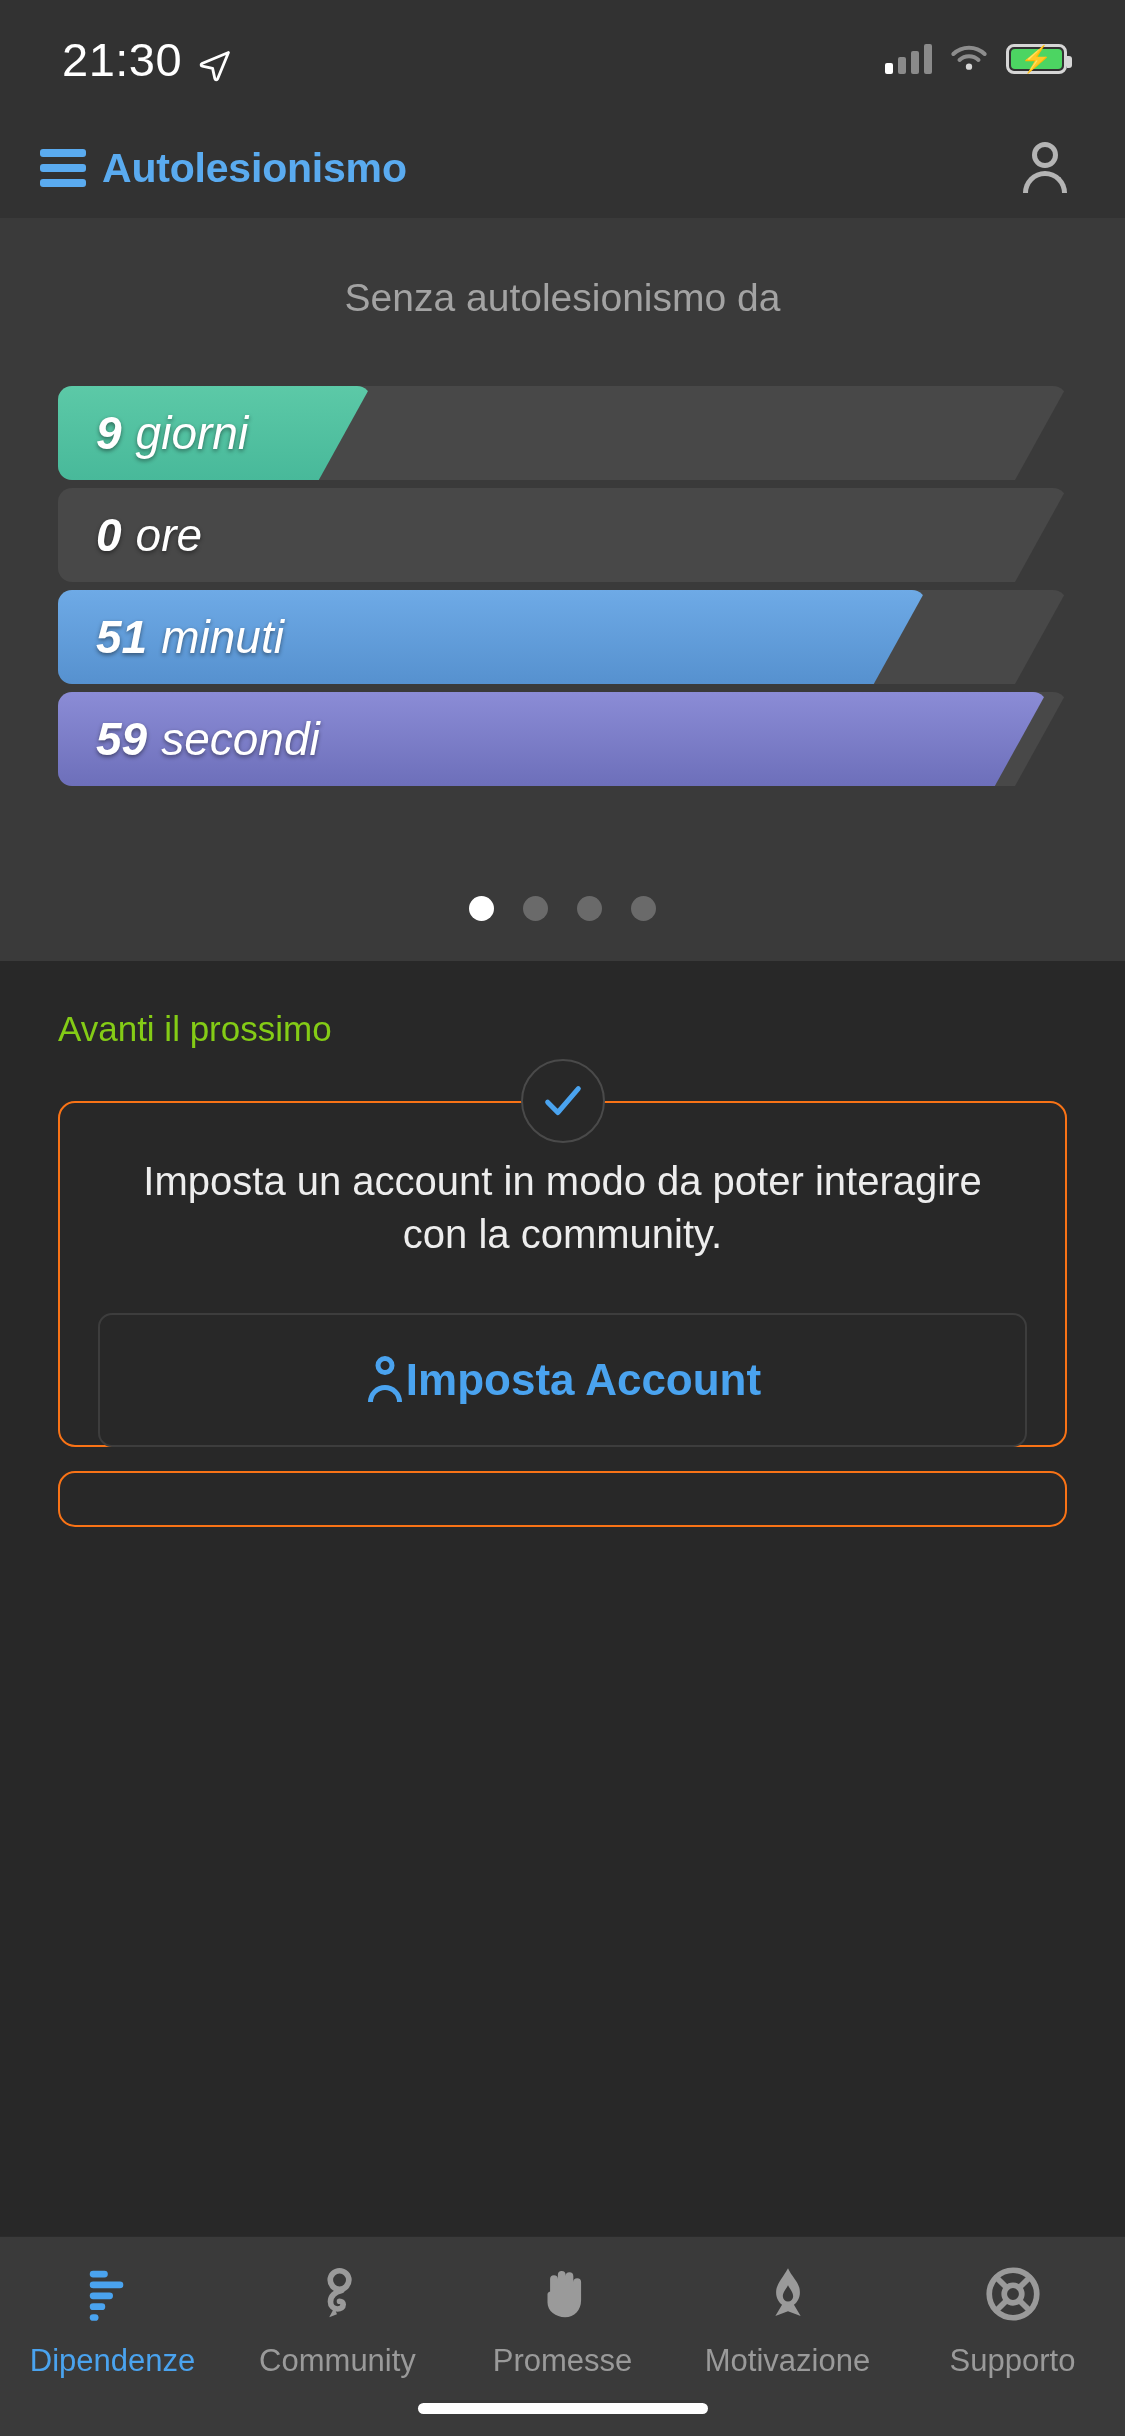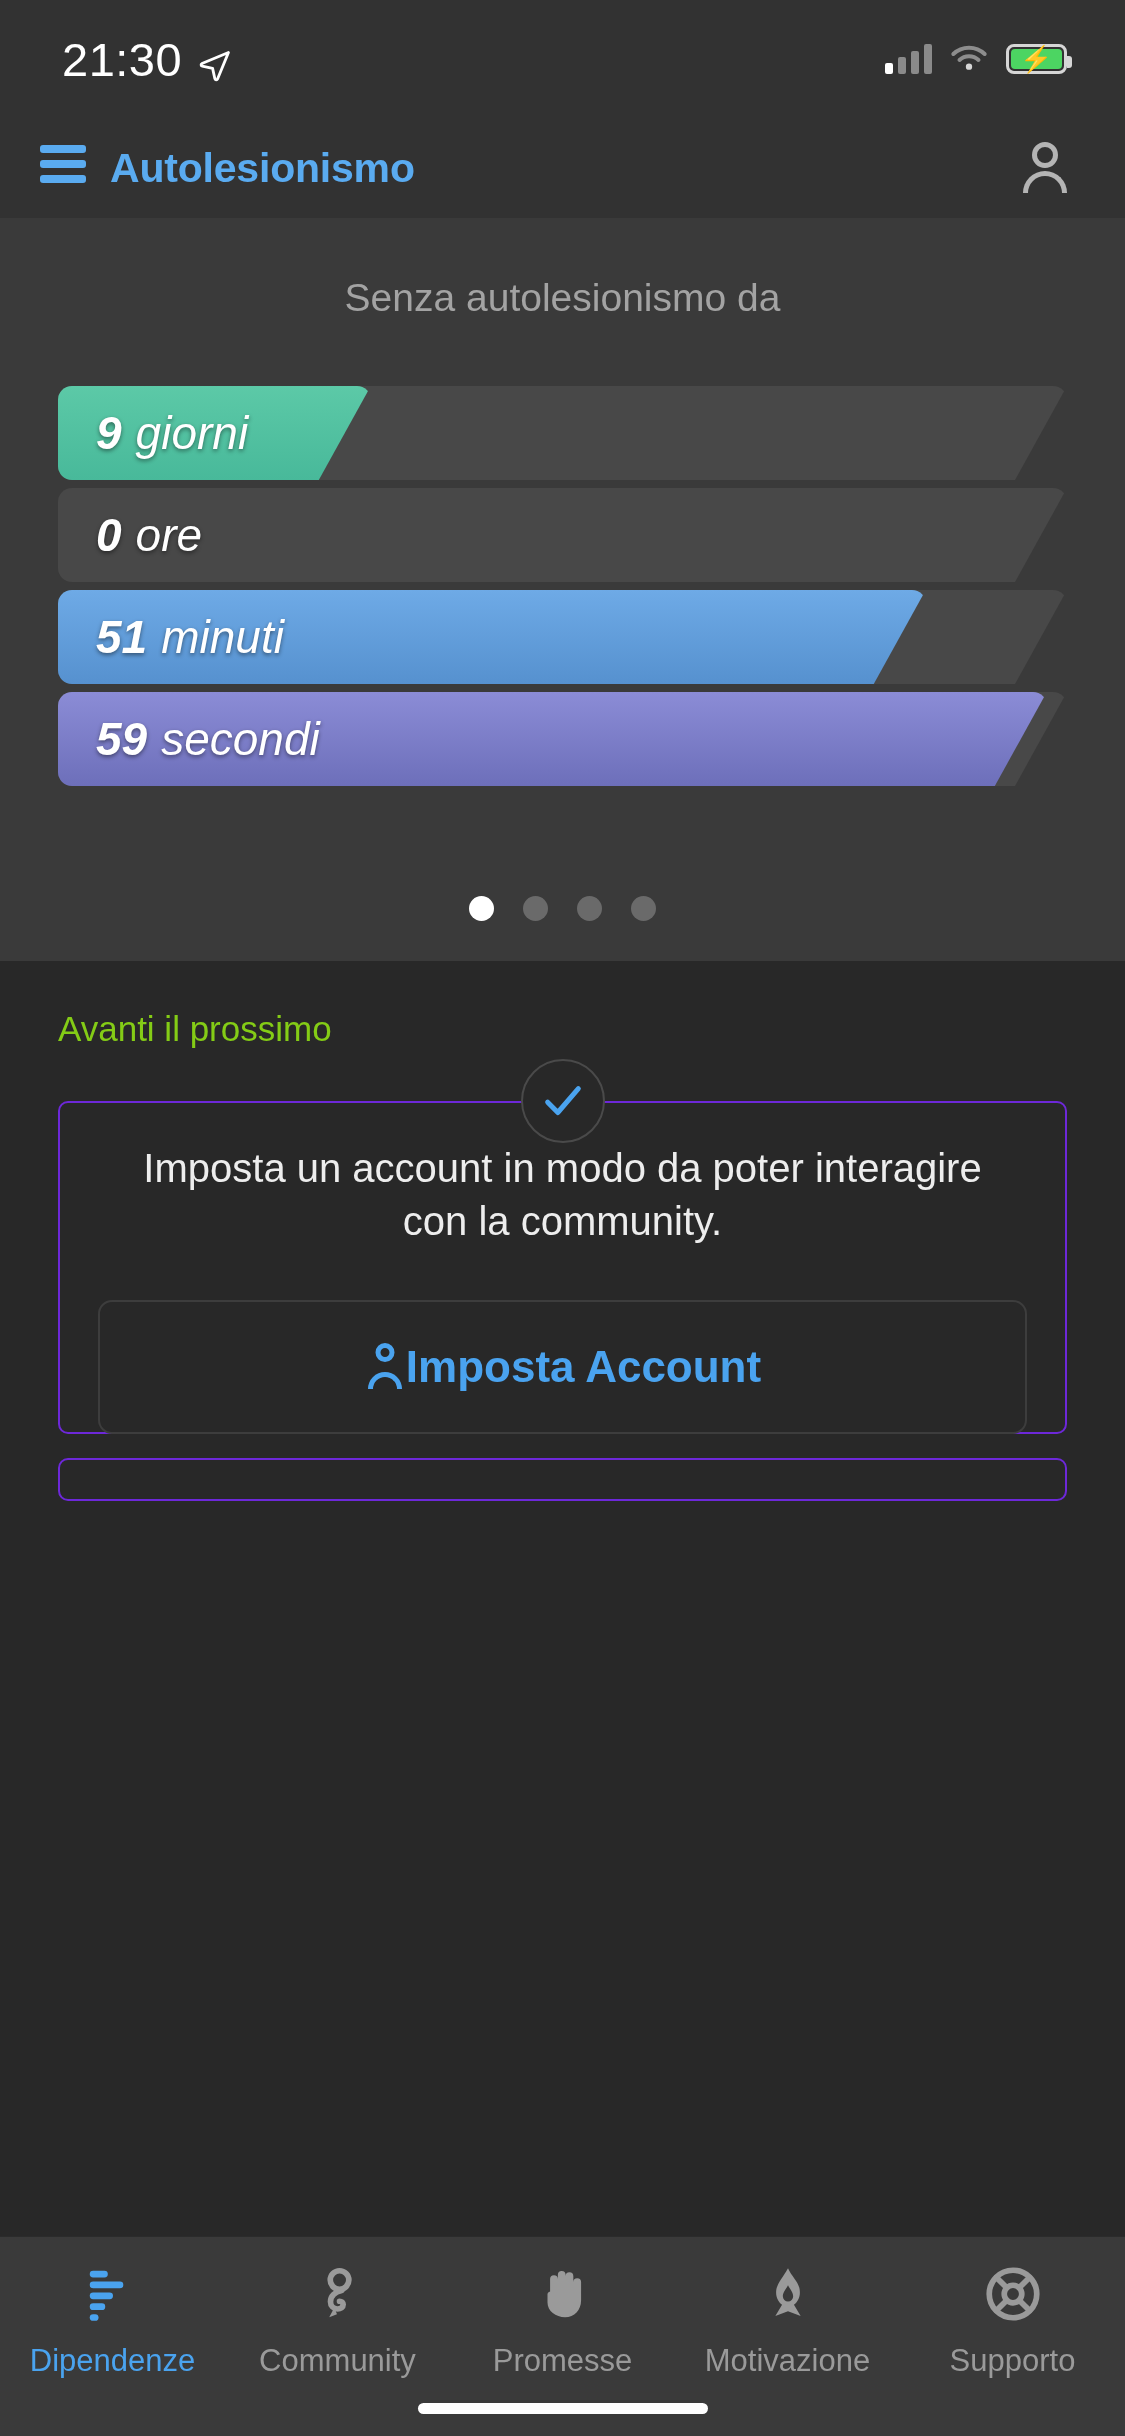--- a/index.html
+++ b/index.html
@@ -50,21 +50,21 @@
     color:#ffffff; font-size:26px; line-height:1;
   }
 
   
   .header {
     height:100px; flex:0 0 100px;
     display:flex; align-items:center; justify-content:space-between;
     padding:0 52px 0 40px;
     background:#323232;
   }
-  .hdr-left { display:flex; gap:24px; }
+  .hdr-left { display:flex; align-items:center; gap:16px; }
   .hamburger { width:46px; display:flex; flex-direction:column; gap:7px; cursor:pointer; }
   .hamburger span { display:block; height:8px; border-radius:3px; background:#5aabf0; }
   .hdr-title { color:#5aabf0; font-size:41px; font-weight:bold; letter-spacing:-0.2px; }
   .acct-icon { width:56px; height:56px; position:relative; }
   .acct-icon .hd { position:absolute; left:50%; top:2px; transform:translateX(-50%);
       width:26px; height:26px; border:5px solid #b4b4b4; border-radius:50%; }
   .acct-icon .bd { position:absolute; left:50%; bottom:3px; transform:translateX(-50%);
       width:44px; height:22px; border:5px solid #b4b4b4; border-bottom:none;
       border-radius:22px 22px 0 0; }
 
@@ -110,23 +110,23 @@
   .nextup {
     flex:1 1 auto;
     background:#282828;
     padding:48px 58px 0 58px;
     overflow:hidden;
     position:relative;
   }
   .nextup h2 { color:#84cc16; font-size:35px; font-weight:normal; margin-bottom:52px; }
 
   .card {
-    border:2px solid #6d28d9; border-radius:10px;
+    border:2px solid #f97316; border-radius:17px;
     background:#282828;
-    padding:39px 40px 0 40px;
+    padding:52px 40px 0 40px;
     position:relative;
     margin-bottom:24px;
   }
   .card-badge {
     position:absolute; left:50%; top:-44px; transform:translateX(-50%);
     width:84px; height:84px; border-radius:50%;
     border:2px solid #4a4a4a; background:#282828;
     display:flex; align-items:center; justify-content:center;
   }
   .card-badge svg { width:46px; height:46px; display:block; }

